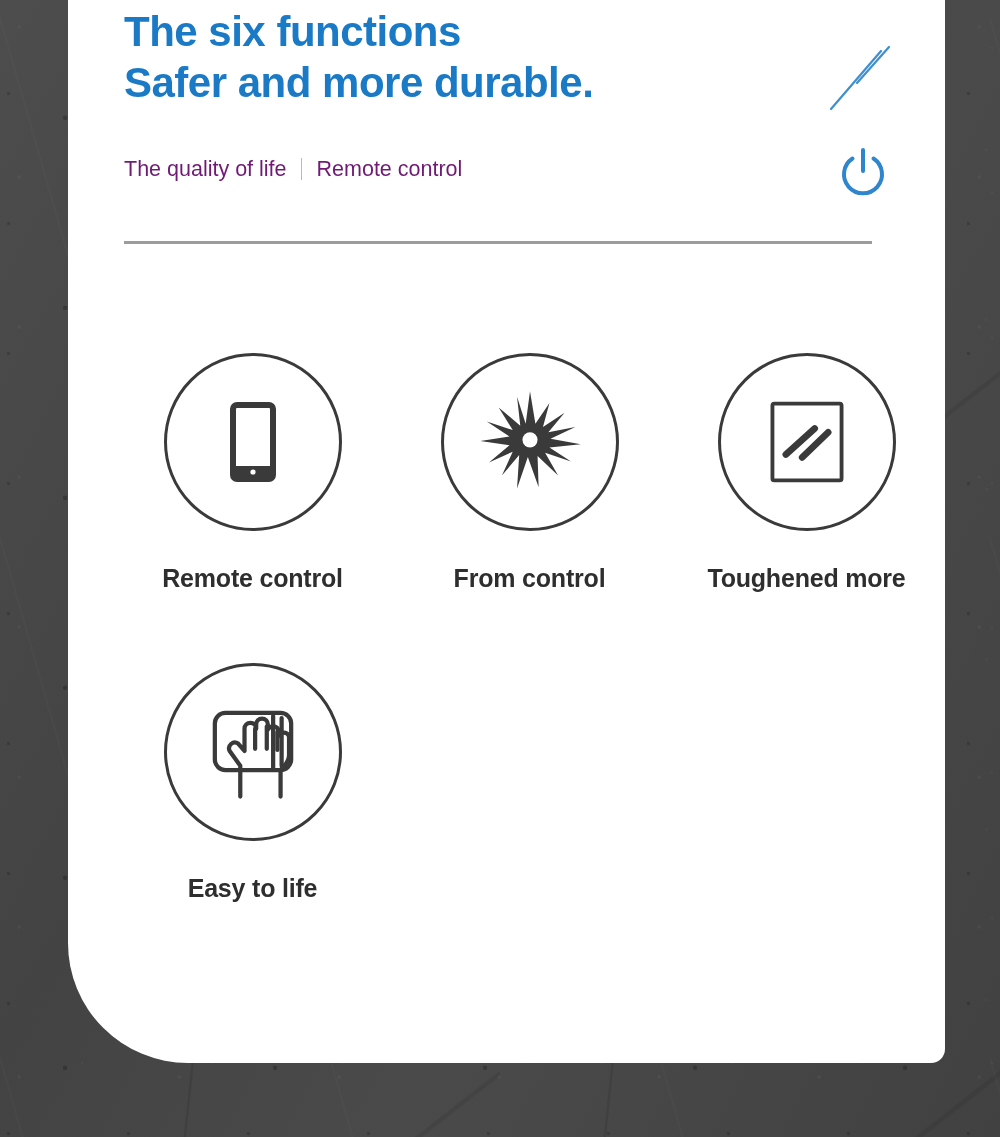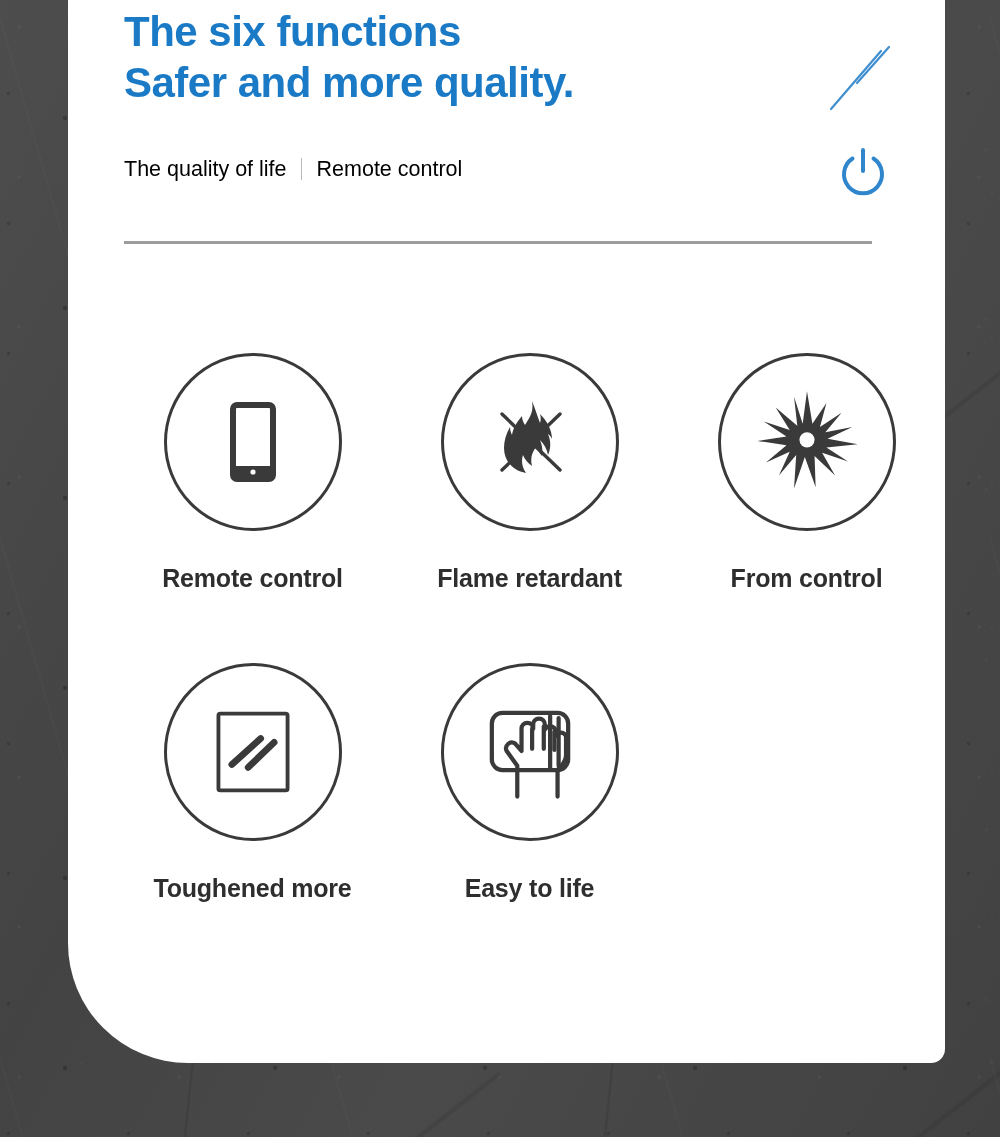--- a/index.html
+++ b/index.html
@@ -68,21 +68,21 @@
     font-size: 42px;
     line-height: 51px;
     letter-spacing: -0.5px;
     white-space: nowrap;
   }
   .subline {
     margin-top: 49px;
     display: flex;
     align-items: center;
     gap: 0;
-    color: #000000;
+    color: #701a75;
     font-size: 21.5px;
     line-height: 24px;
     white-space: nowrap;
   }
   .sub-sep {
     display: inline-block;
     width: 1px;
     height: 22px;
     background: #b9b9b9;
     margin: 0 15px 0 14px;
@@ -153,21 +153,21 @@
 </style>
 </head>
 <body>
 
 <div id="backdrop"></div>
 
 <div id="card">
 
   <div class="header">
     <div class="headline">The six functions</div>
-    <div class="headline">Safer and more quality.</div>
+    <div class="headline">Safer and more durable.</div>
 
     <div class="subline">
       <span>The quality of life</span>
       <span class="sub-sep"></span>
       <span>Remote control</span>
     </div>
   </div>
 
   <div class="rule"></div>
 
@@ -193,49 +193,20 @@
           <svg viewBox="0 0 100 100" width="100" height="100" aria-hidden="true">
             <rect x="30" y="13" width="40" height="74" rx="4" ry="4" fill="none" stroke="#3a3a3a" stroke-width="6"></rect>
             <path d="M30 74 h40 v9 a4 4 0 0 1 -4 4 h-32 a4 4 0 0 1 -4 -4 z" fill="#3a3a3a"></path>
             <circle cx="50" cy="80" r="2.6" fill="#ffffff"></circle>
           </svg>
         </span>
       </div>
       <div class="cell-label">Remote control</div>
     </div>
 
-    <div class="cell">
-      <div class="circle">
-        <span>
-          <svg viewBox="0 0 100 100" width="100" height="100" aria-hidden="true">
-            <path fill="#3a3a3a" d="M52 9
-                c 2 12 -3 17 -7 24
-                c -2 -3 -3 -6 -3 -9
-                c -5 6 -9 12 -10 19
-                c -1 -2 -2 -5 -2 -8
-                c -4 7 -6 14 -6 21
-                c 0 13 9 23 22 25
-                c -4 -6 -5 -12 -3 -18
-                c 2 5 5 8 9 11
-                c -2 -8 0 -14 5 -20
-                c 1 4 2 7 5 10
-                c 1 -6 0 -11 -2 -16
-                c 4 4 7 9 8 15
-                c 3 -7 3 -14 0 -21
-                c 2 1 3 3 4 5
-                c 0 -9 -5 -18 -12 -25
-                c 1 3 1 6 0 9
-                c -3 -8 -5 -15 -8 -22 z"></path>
-            <line x1="22" y1="22" x2="80" y2="78" stroke="#3a3a3a" stroke-width="3.4" stroke-linecap="round"></line>
-            <line x1="80" y1="22" x2="22" y2="78" stroke="#3a3a3a" stroke-width="3.4" stroke-linecap="round"></line>
-          </svg>
-        </span>
-      </div>
-      <div class="cell-label">Flame retardant</div>
-    </div>
 
     <div class="cell">
       <div class="circle">
         <span>
           <svg viewBox="0 0 100 100" width="108" height="108" aria-hidden="true">
             <path fill="#3a3a3a" d="M50 3
               L55 33 L68 14 L62 36 L82 23 L67 41 L92 36 L69 47
               L97 52 L68 55 L88 68 L64 60 L76 81 L57 63 L58 92
               L48 64 L38 93 L40 62 L24 81 L34 59 L12 69 L31 53
               L4 49 L31 45 L10 31 L34 39 L21 18 L41 35 L38 8

